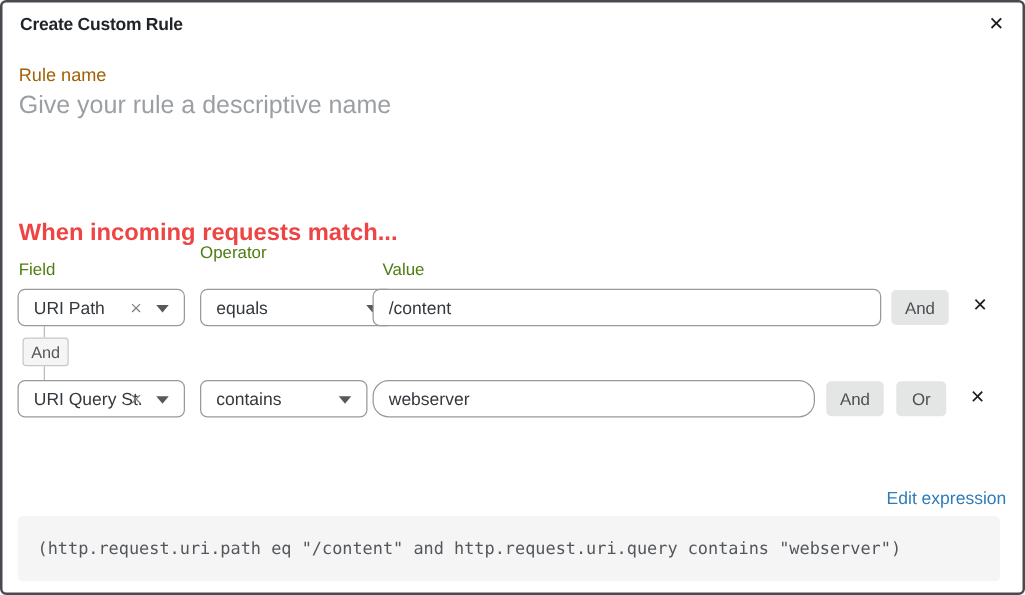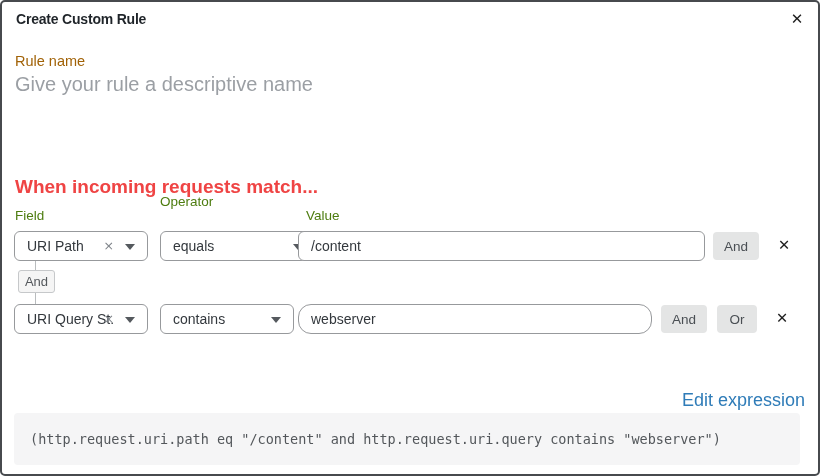--- a/index.html
+++ b/index.html
@@ -96,21 +96,21 @@
   .connector-badge {
     background: #f5f5f5;
     border: 1px solid #c6c8ca;
     border-radius: 3px;
     font-size: 13px; color: #54585c;
     text-align: center; line-height: 21px;
   }
 
   .expr-label { font-size: 13.5px; color: #1f2429; }
   .edit-link {
-    font-size: 18px; color: #2f7cb8; cursor: pointer; text-decoration: none;
+    font-size: 14px; color: #2f7cb8; cursor: pointer; text-decoration: none;
   }
   .code-box {
     left: 12px; top: 411px; width: 786px; height: 52px;
     background: #f5f5f6; border-radius: 4px;
   }
   .code-text {
     position: absolute; left: 16px; top: 18px;
     font-family: "DejaVu Sans Mono", "Liberation Mono", monospace;
     font-size: 13.5px; color: #53575b;
     white-space: pre;

